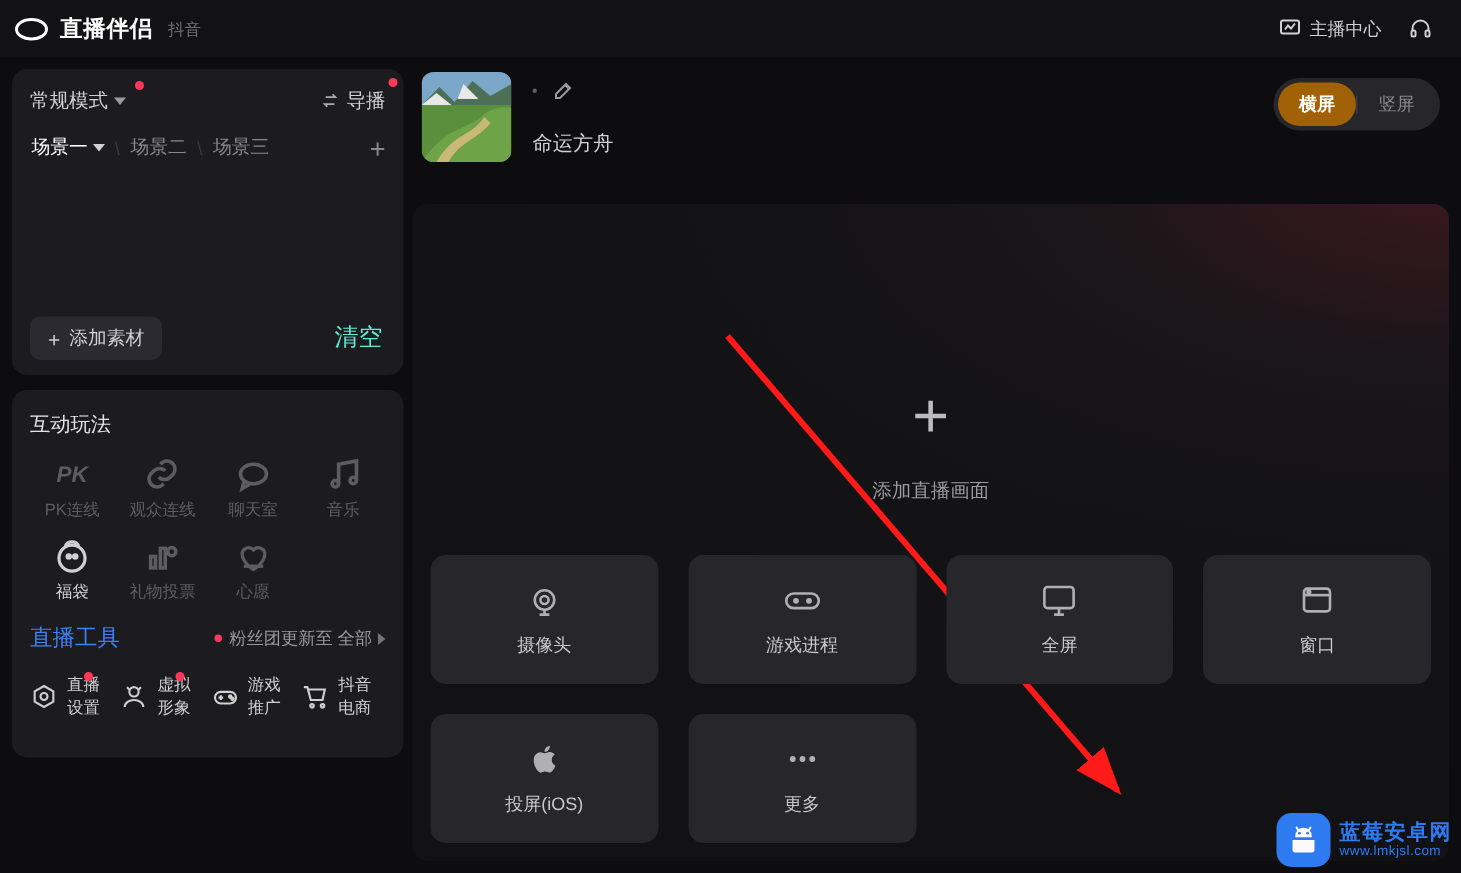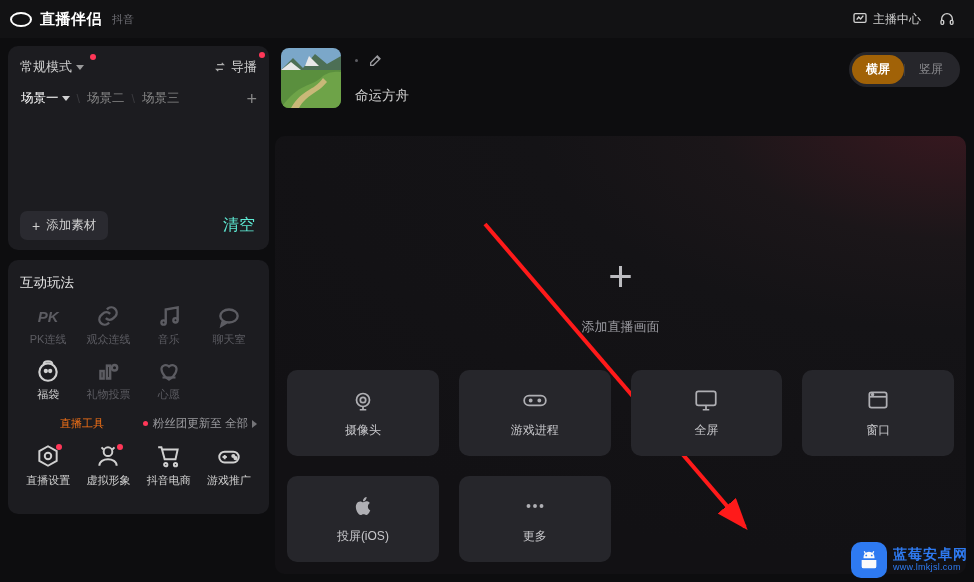--- a/index.html
+++ b/index.html
@@ -43,26 +43,26 @@
 
   .panel2 { padding: 14px 12px 26px; }
   .sec-title { font-size: 13.5px; color: #e4e4e4; margin-bottom: 14px; }
   .grid4 { display: grid; grid-template-columns: repeat(4, 1fr); gap: 8px 4px; margin-bottom: 14px; }
   .wcell { display: flex; flex-direction: column; align-items: center; gap: 6px; color: #5c5c62; cursor: pointer; }
   .wcell .ic { width: 26px; height: 20px; display: flex; align-items: center; justify-content: center; }
   .wcell .lbl { font-size: 11px; }
   .grid3 { display: grid; grid-template-columns: repeat(4, 1fr); gap: 8px 4px; margin-bottom: 14px; }
   .grid3 .wcell:nth-child(4) { visibility: hidden; }
   .tool-row { display: flex; align-items: center; justify-content: space-between; }
-  .tool-title { font-size: 11px; color: #f97316; margin-left: 40px; }
+  .tool-title { font-size: 15px; color: #3b82f6; }
   .tool-sub { display: flex; align-items: center; font-size: 11.5px; color: #9a9a9e; cursor: pointer; }
   .tool-sub .sub-dot { width: 5px; height: 5px; background: #ff3758; border-radius: 50%; margin-right: 5px; }
   .tool-sub .arr { margin-left: 4px; opacity: .7; }
   .tool-icons { display: grid; grid-template-columns: repeat(4, 1fr); gap: 8px 4px; margin-top: 14px; }
-  .tcell { display: flex; flex-direction: column; align-items: center; gap: 6px; color: #d0d0d0; cursor: pointer; position: relative; }
+  .tcell { display: flex; flex-direction: row; align-items: center; gap: 6px; color: #d0d0d0; cursor: pointer; position: relative; }
   .tcell .ic { width: 26px; height: 22px; display: flex; align-items: center; justify-content: center; }
   .tcell .lbl { font-size: 11px; }
   .tcell .rd { position: absolute; width: 6px; height: 6px; background: #ff3758; border-radius: 50%; top: -1px; right: 14px; }
 
   
   .main { flex: 1; display: flex; flex-direction: column; padding: 8px 8px 8px 0; min-width: 0; }
   .main-top { display: flex; align-items: flex-start; height: 90px; padding: 0 6px; }
   .thumb { width: 60px; height: 60px; border-radius: 8px; overflow: hidden; margin-top: 2px; }
   .thumb svg { width: 100%; height: 100%; display: block; }
   .stream-info { margin-left: 14px; display: flex; flex-direction: column; gap: 19px; margin-top: 6px; }
@@ -174,34 +174,34 @@
                 <svg viewBox="0 0 24 24" fill="none" stroke="currentColor" stroke-width="2.2">
                   <path d="M10 14a5 5 0 007 0l2-2a5 5 0 00-7-7l-1 1"></path>
                   <path d="M14 10a5 5 0 00-7 0l-2 2a5 5 0 007 7l1-1"></path>
                 </svg>
               </div>
             <div class="lbl">观众连线</div>
           </div>
           <div class="wcell">
             <div class="ic">
                 <svg viewBox="0 0 24 24" fill="none" stroke="currentColor" stroke-width="2.2">
+                  <path d="M4 12a8 6 0 1016 0 8 6 0 10-16 0z M6 17l-1 4 5-3"></path>
+                </svg>
+              </div>
+            <div class="lbl">聊天室</div>
+          </div>
+          <div class="wcell">
+            <div class="ic">
+                <svg viewBox="0 0 24 24" fill="none" stroke="currentColor" stroke-width="2.2">
                   <path d="M9 18V6l11-2v12"></path>
                   <circle cx="7" cy="18" r="2"></circle>
                   <circle cx="18" cy="16" r="2"></circle>
                 </svg>
               </div>
             <div class="lbl">音乐</div>
-          </div>
-          <div class="wcell">
-            <div class="ic">
-                <svg viewBox="0 0 24 24" fill="none" stroke="currentColor" stroke-width="2.2">
-                  <path d="M4 12a8 6 0 1016 0 8 6 0 10-16 0z M6 17l-1 4 5-3"></path>
-                </svg>
-              </div>
-            <div class="lbl">聊天室</div>
           </div>
         </div>
         <div class="grid3">
           <div class="wcell" style="color:#d0d0d0">
             <div class="ic">
                 <svg viewBox="0 0 24 24" fill="none" stroke="currentColor" stroke-width="2">
                   <circle cx="12" cy="13" r="8"></circle>
                   <path d="M8 6c0-2 2-3 4-3s4 1 4 3"></path>
                   <circle cx="10" cy="12" r="1" fill="currentColor"></circle>
                   <circle cx="14" cy="12" r="1" fill="currentColor"></circle>
@@ -256,37 +256,37 @@
                   <circle cx="12" cy="8" r="4"></circle>
                   <path d="M4 21c0-4 4-6 8-6s8 2 8 6"></path>
                   <path d="M8 6l-2-2M16 6l2-2"></path>
                 </svg>
               </div>
             <div class="lbl">虚拟形象</div>
           </div>
           <div class="tcell">
             <div class="ic">
                 <svg viewBox="0 0 24 24" fill="none" stroke="currentColor" stroke-width="1.8">
-                  <path d="M5 6h15l-2 9H8L5 4H2"></path>
-                  <circle cx="9" cy="20" r="1.5"></circle>
-                  <circle cx="18" cy="20" r="1.5"></circle>
-                </svg>
-              </div>
-            <div class="lbl">抖音电商</div>
-          </div>
-          <div class="tcell">
-            <div class="ic">
-                <svg viewBox="0 0 24 24" fill="none" stroke="currentColor" stroke-width="1.8">
                   <rect x="3" y="8" width="18" height="10" rx="5"></rect>
                   <path d="M8 11v4M6 13h4"></path>
                   <circle cx="16" cy="12" r="1" fill="currentColor"></circle>
                   <circle cx="18" cy="14" r="1" fill="currentColor"></circle>
                 </svg>
               </div>
             <div class="lbl">游戏推广</div>
+          </div>
+          <div class="tcell">
+            <div class="ic">
+                <svg viewBox="0 0 24 24" fill="none" stroke="currentColor" stroke-width="1.8">
+                  <path d="M5 6h15l-2 9H8L5 4H2"></path>
+                  <circle cx="9" cy="20" r="1.5"></circle>
+                  <circle cx="18" cy="20" r="1.5"></circle>
+                </svg>
+              </div>
+            <div class="lbl">抖音电商</div>
           </div>
         </div>
       </div>
     </div>
 
     <div class="main">
       <div class="main-top">
         <div class="thumb">
           <svg viewBox="0 0 60 60" preserveAspectRatio="none">
             <rect width="60" height="22" fill="#7ba7c9"></rect>

